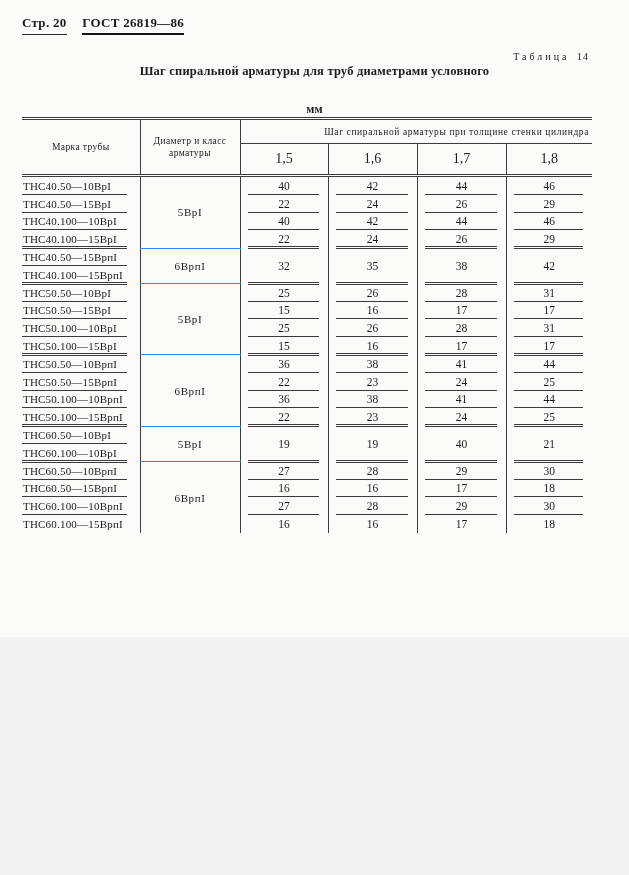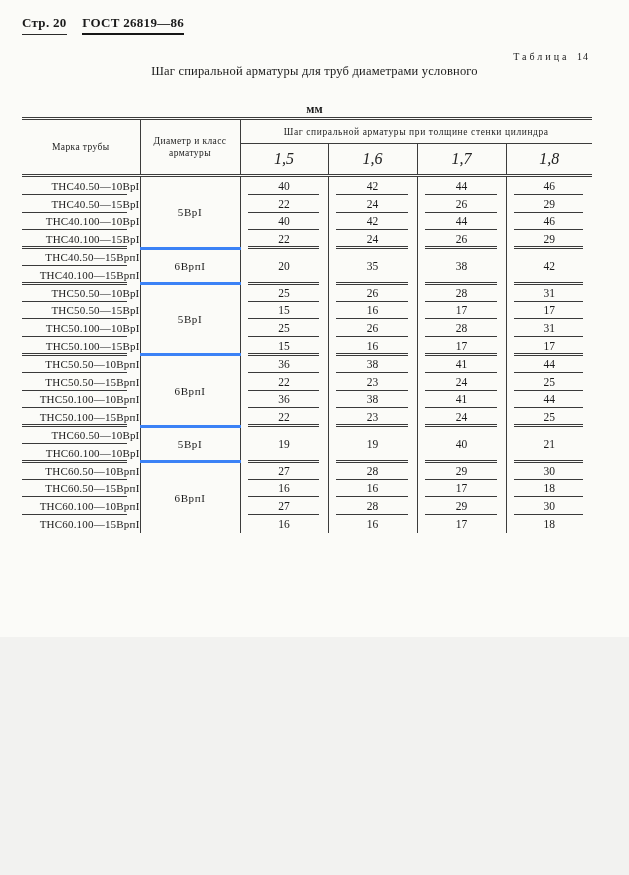--- a/index.html
+++ b/index.html
@@ -25,54 +25,54 @@
   
   .caption{
     position:absolute;top:51px;right:40px;
     font-size:10px;white-space:nowrap;color:#222;
   }
   .caption .cw{letter-spacing:3px;}
   .caption .cn{margin-left:5px;letter-spacing:1px;}
   
   .title{
     position:absolute;left:0;right:0;top:64px;
-    text-align:center;font-weight:normal;font-size:12.5px;line-height:15px;letter-spacing:0.2px;
+    text-align:center;font-weight:bold;font-size:12.5px;line-height:15px;letter-spacing:0.2px;
   }
   .unit{
     position:absolute;left:0;right:0;top:102px;
     text-align:center;font-weight:bold;font-size:12px;
   }
   
   table.t{
     position:absolute;left:22px;top:117px;
     width:570px;border-collapse:collapse;table-layout:fixed;
     border-top:3px double #3c3c3c;
   }
   .t th{font-weight:normal;padding:0 3px;color:#222;}
   .t .h1,.t .h2{
     border-right:1px solid #3c3c3c;border-bottom:3px double #3c3c3c;
     font-size:9.5px;letter-spacing:0.4px;text-align:center;line-height:12px;
   }
   .t .hg{
     border-bottom:1px solid #3c3c3c;
-    font-size:9.5px;letter-spacing:0.6px;text-align:center;height:23px;
+    font-size:9.5px;letter-spacing:0.6px;text-align:right;height:23px;
   }
   .t .ht{
     border-right:1px solid #3c3c3c;border-bottom:3px double #3c3c3c;
-    font-size:16px;text-align:center;height:30px;font-style:italic;
+    font-size:14px;text-align:center;height:30px;
   }
   .t .htlast{border-right:none;text-align:center;}
   .t tbody td{
     position:relative;height:17.8px;padding:0;
     font-size:11px;vertical-align:middle;
   }
-  .t td.m{padding-left:1px;letter-spacing:0.2px;border-right:1px solid #3c3c3c;white-space:nowrap;text-align:right;}
+  .t td.m{padding-left:1px;letter-spacing:0.2px;border-right:1px solid #3c3c3c;white-space:nowrap;}
   .t td.a{
     text-align:center;letter-spacing:0.6px;
-    border-right:1px solid #3c3c3c;border-bottom:3px solid #3b82f6;
+    border-right:1px solid #3c3c3c;border-bottom:1px solid #3b82f6;
   }
   .t td.alast{border-bottom:none;}
   .t td.v{text-align:center;font-size:11.5px;}
   .t td.vr{border-right:1px solid #3c3c3c;}
   
   .t td.m::after{
     content:"";position:absolute;left:0;right:13px;bottom:0;
     border-bottom:1px solid #3a3a3a;
   }
   .t td.v::after{
@@ -153,21 +153,21 @@
       <tr class="gb">
         <td class="m">ТНС40.100—15ВрI</td>
         <td class="v vr">22</td>
         <td class="v vr">24</td>
         <td class="v vr">26</td>
         <td class="v">29</td>
       </tr>
       <tr>
         <td class="m">ТНС40.50—15ВрпI</td>
         <td class="a" rowspan="2">6ВрпI</td>
-        <td class="v vr dbl" rowspan="2">20</td>
+        <td class="v vr dbl" rowspan="2">32</td>
         <td class="v vr dbl" rowspan="2">35</td>
         <td class="v vr dbl" rowspan="2">38</td>
         <td class="v dbl" rowspan="2">42</td>
       </tr>
       <tr class="gb">
         <td class="m">ТНС40.100—15ВрпI</td>
       </tr>
       <tr>
         <td class="m">ТНС50.50—10ВрI</td>
         <td class="a" rowspan="4">5ВрI</td>

